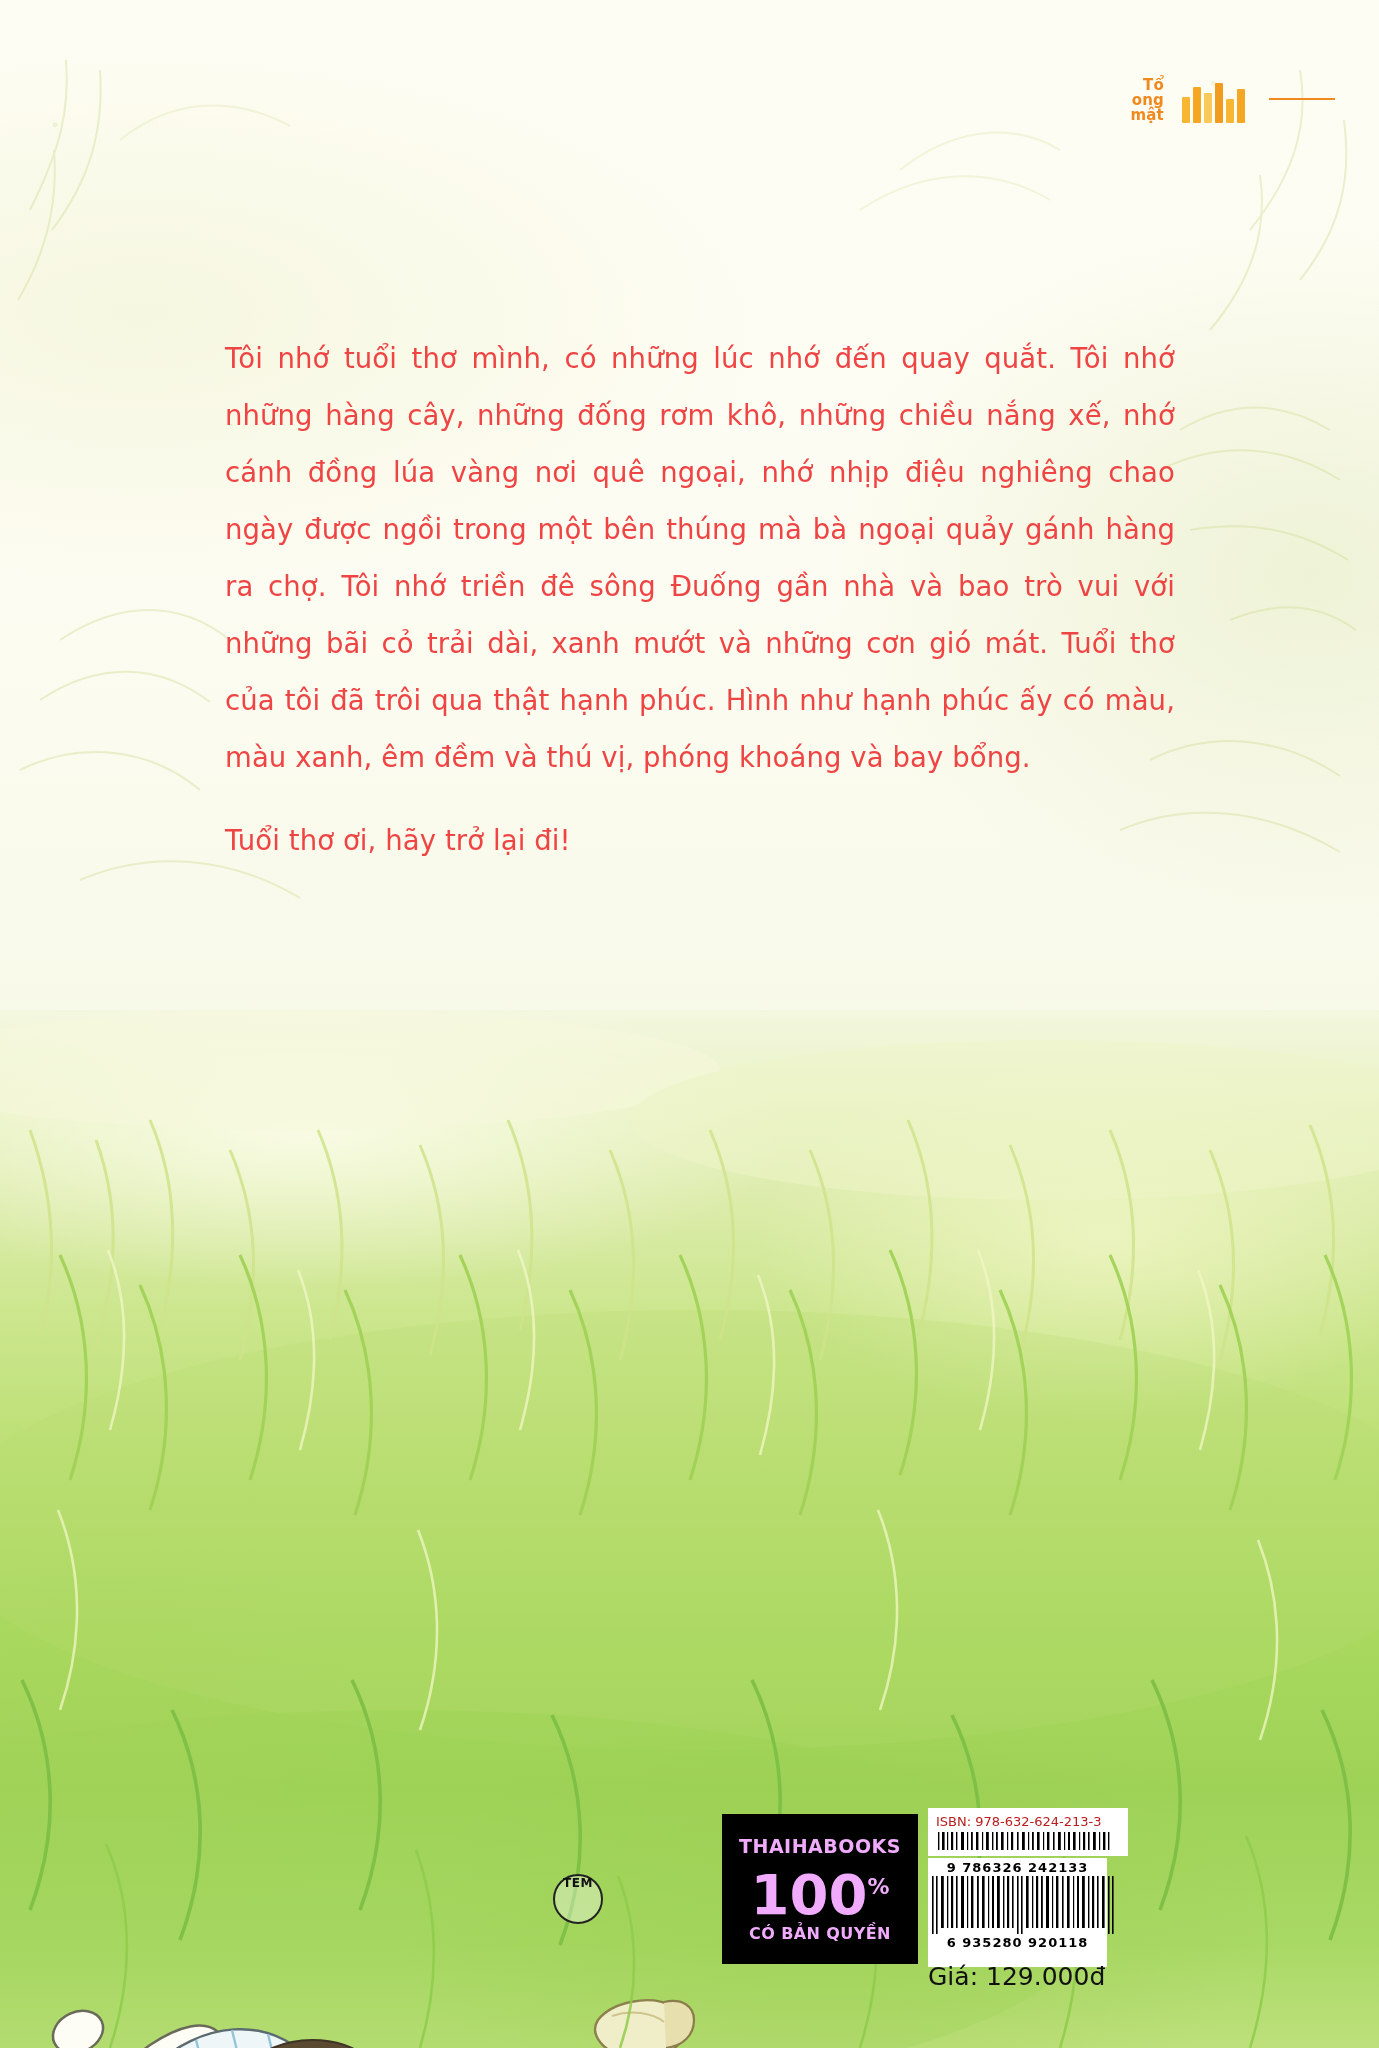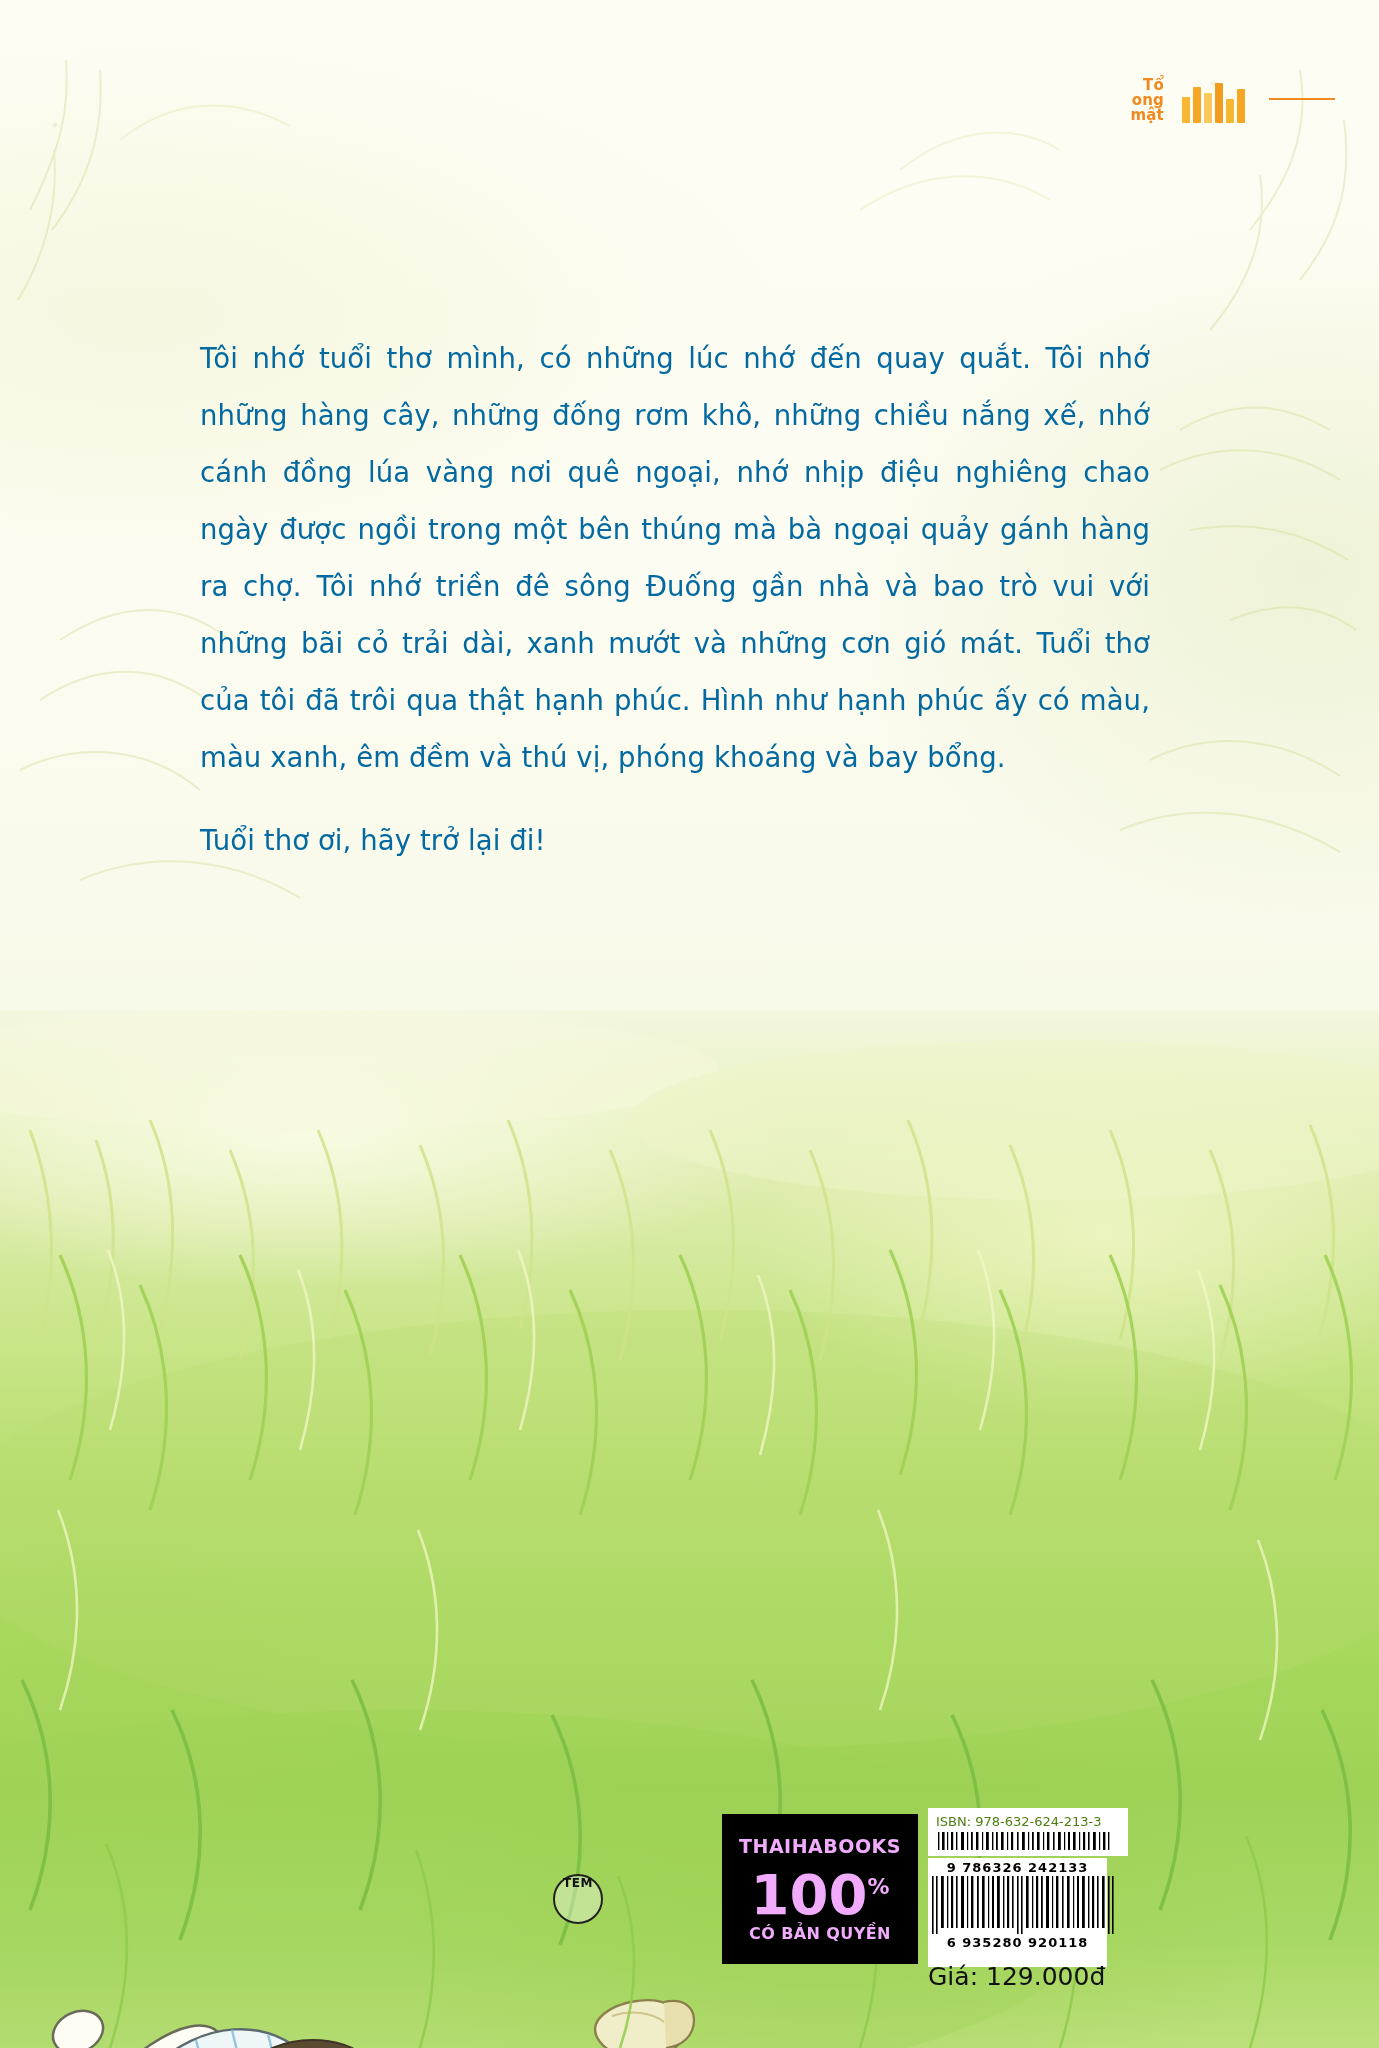--- a/index.html
+++ b/index.html
@@ -83,24 +83,24 @@
     width: 66px;
     height: 2px;
     background: #f08a1e;
     margin-left: 6px;
     margin-bottom: 4px;
   }
 
   
   .blurb {
     position: absolute;
-    left: 200px;
+    left: 225px;
     top: 330px;
     width: 950px;
-    color: #0369a1;
+    color: #ef4444;
   }
   .blurb p {
     margin: 0 0 26px 0;
     font-family: "DejaVu Sans", sans-serif;
     font-size: 27.5px;
     line-height: 57px;
     text-align: justify;
     text-justify: inter-word;
     letter-spacing: 0.1px;
   }
@@ -239,21 +239,21 @@
     left: 928px;
     top: 2px;
     width: 200px;
     background: #ffffff;
     padding: 6px 8px 2px 8px;
     box-sizing: border-box;
   }
   .isbn-text {
     font-family: "DejaVu Sans", sans-serif;
     font-size: 13px;
-    color: #4d7c0f;
+    color: #b91c1c;
     margin-bottom: 3px;
   }
   .mini-barcode {
     height: 18px;
     width: 176px;
   }
   .ean-block {
     position: absolute;
     left: 928px;
     top: 52px;

